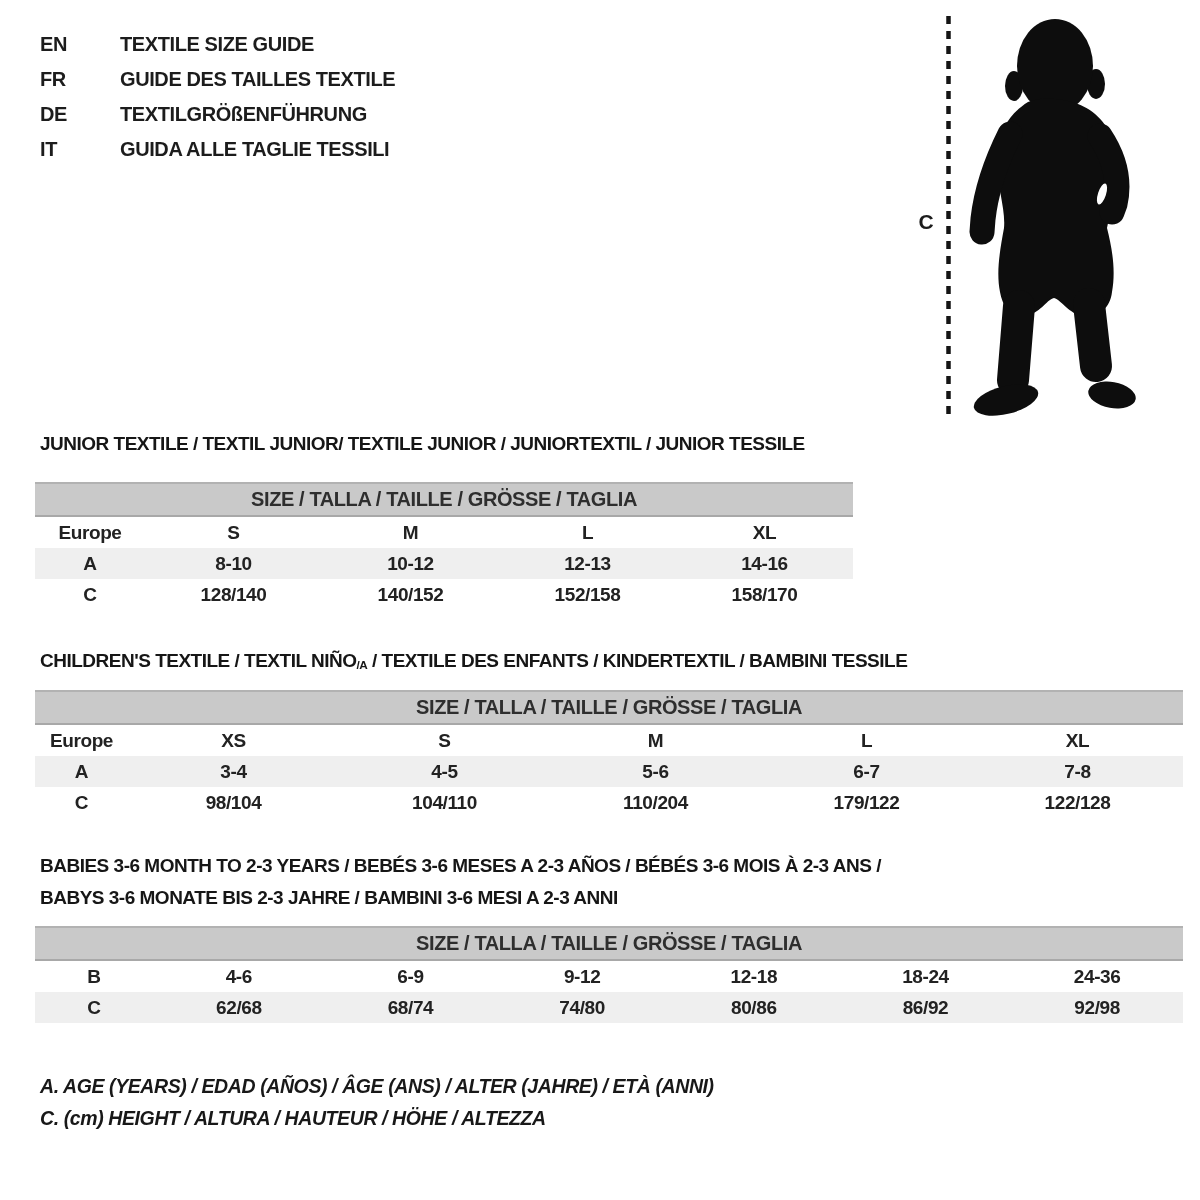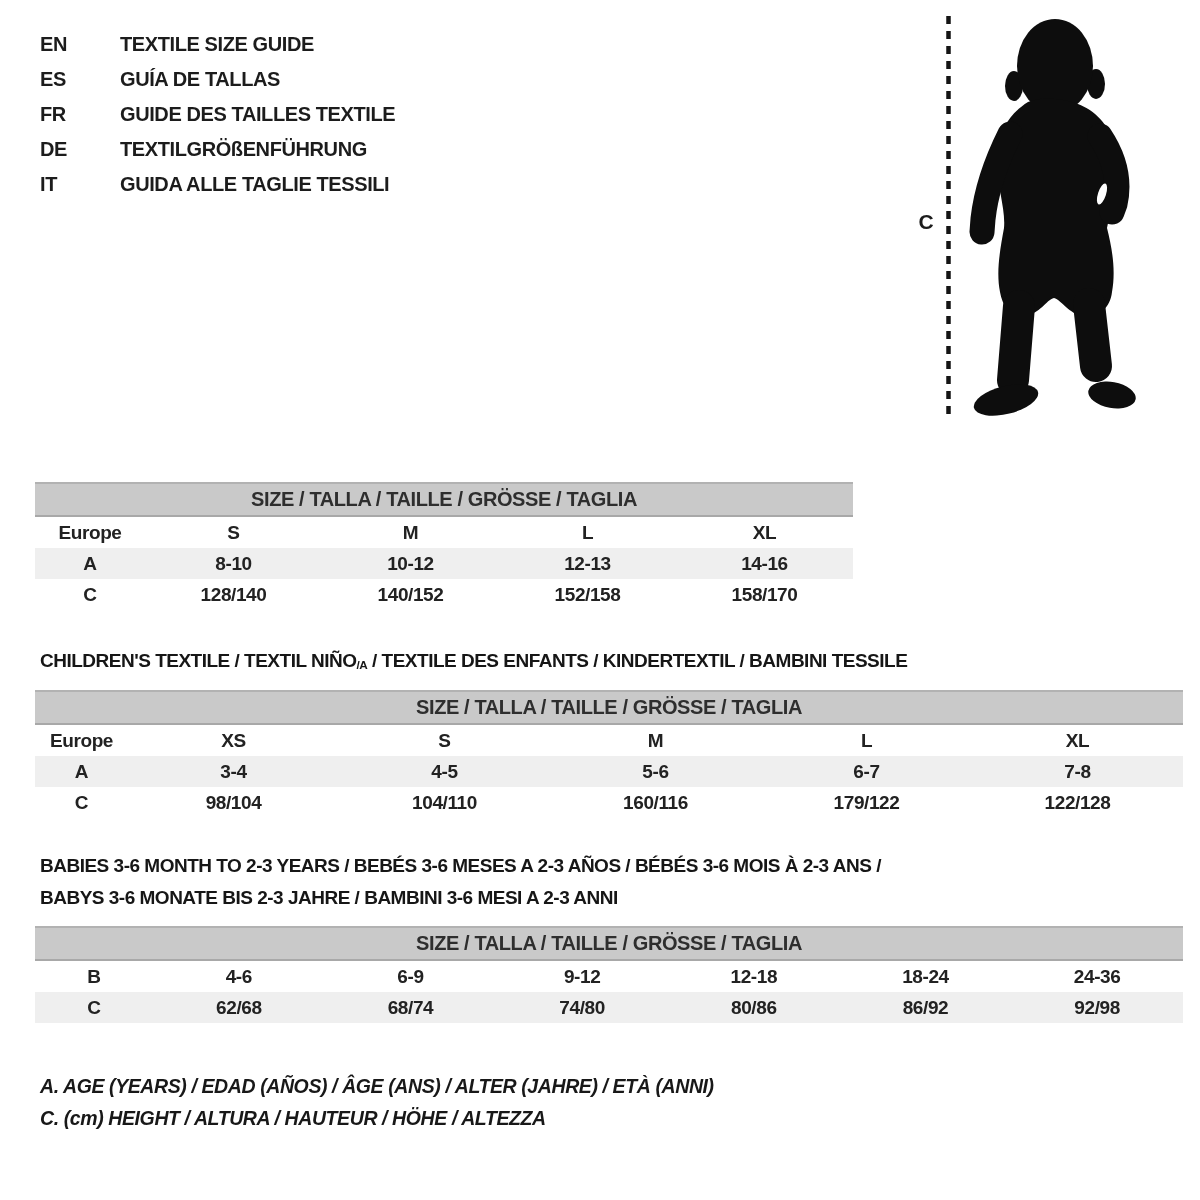--- a/index.html
+++ b/index.html
@@ -52,24 +52,20 @@
 <body>
 
 <div class="canvas">
 
   <div class="lang-list">
     <div class="lang-row">
       <span class="lang-code">EN</span>
       <span class="lang-title">TEXTILE SIZE GUIDE</span>
     </div>
     <div class="lang-row">
-      <span class="lang-code">ES</span>
-      <span class="lang-title">GUÍA DE TALLAS</span>
-    </div>
-    <div class="lang-row">
       <span class="lang-code">FR</span>
       <span class="lang-title">GUIDE DES TAILLES TEXTILE</span>
     </div>
     <div class="lang-row">
       <span class="lang-code">DE</span>
       <span class="lang-title">TEXTILGRÖßENFÜHRUNG</span>
     </div>
     <div class="lang-row">
       <span class="lang-code">IT</span>
       <span class="lang-title">GUIDA ALLE TAGLIE TESSILI</span>
@@ -110,20 +106,21 @@
       <path d="M53,292 L47,366" fill="none" stroke="#0d0d0d" stroke-width="32" stroke-linecap="round"></path>
       <path d="M123,290 L130,352" fill="none" stroke="#0d0d0d" stroke-width="32" stroke-linecap="round"></path>
 
       <ellipse cx="40" cy="386" rx="33" ry="14" transform="rotate(-14 40 386)"></ellipse>
       <ellipse cx="146" cy="381" rx="24" ry="13" transform="rotate(10 146 381)"></ellipse>
     </g>
 
     <ellipse cx="136" cy="180" rx="4" ry="11" fill="#ffffff" transform="rotate(18 136 180)"></ellipse>
   </svg>
 
+  <div class="sec-title" id="title-junior">JUNIOR TEXTILE / TEXTIL JUNIOR/ TEXTILE JUNIOR / JUNIORTEXTIL / JUNIOR TESSILE</div>
   <table class="size-table" id="table-junior">
     <colgroup>
         <col style="width:110px">
         <col>
         <col>
         <col>
         <col>
       </colgroup>
     <tbody>
       <tr>
@@ -180,21 +177,21 @@
           <td>3-4</td>
           <td>4-5</td>
           <td>5-6</td>
           <td>6-7</td>
           <td>7-8</td>
         </tr>
         <tr>
           <td class="label-cell">C</td>
           <td>98/104</td>
           <td>104/110</td>
-          <td>160/116</td>
+          <td>110/204</td>
           <td>179/122</td>
           <td>122/128</td>
         </tr>
       </tbody>
   </table>
 
   <div class="sec-title two-line" id="title-babies">
     <div>BABIES 3-6 MONTH TO 2-3 YEARS / BEBÉS 3-6 MESES A 2-3 AÑOS / BÉBÉS 3-6 MOIS À 2-3 ANS /</div>
     <div>BABYS 3-6 MONATE BIS 2-3 JAHRE / BAMBINI 3-6 MESI A 2-3 ANNI</div>
   </div>

